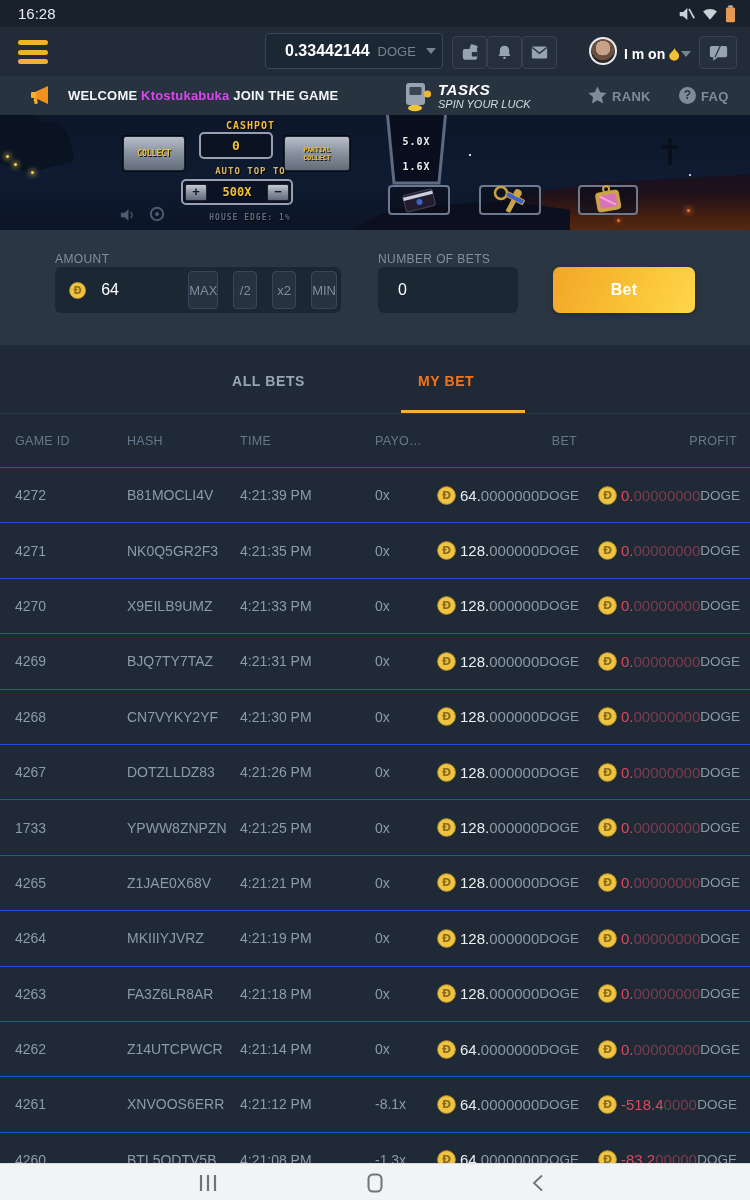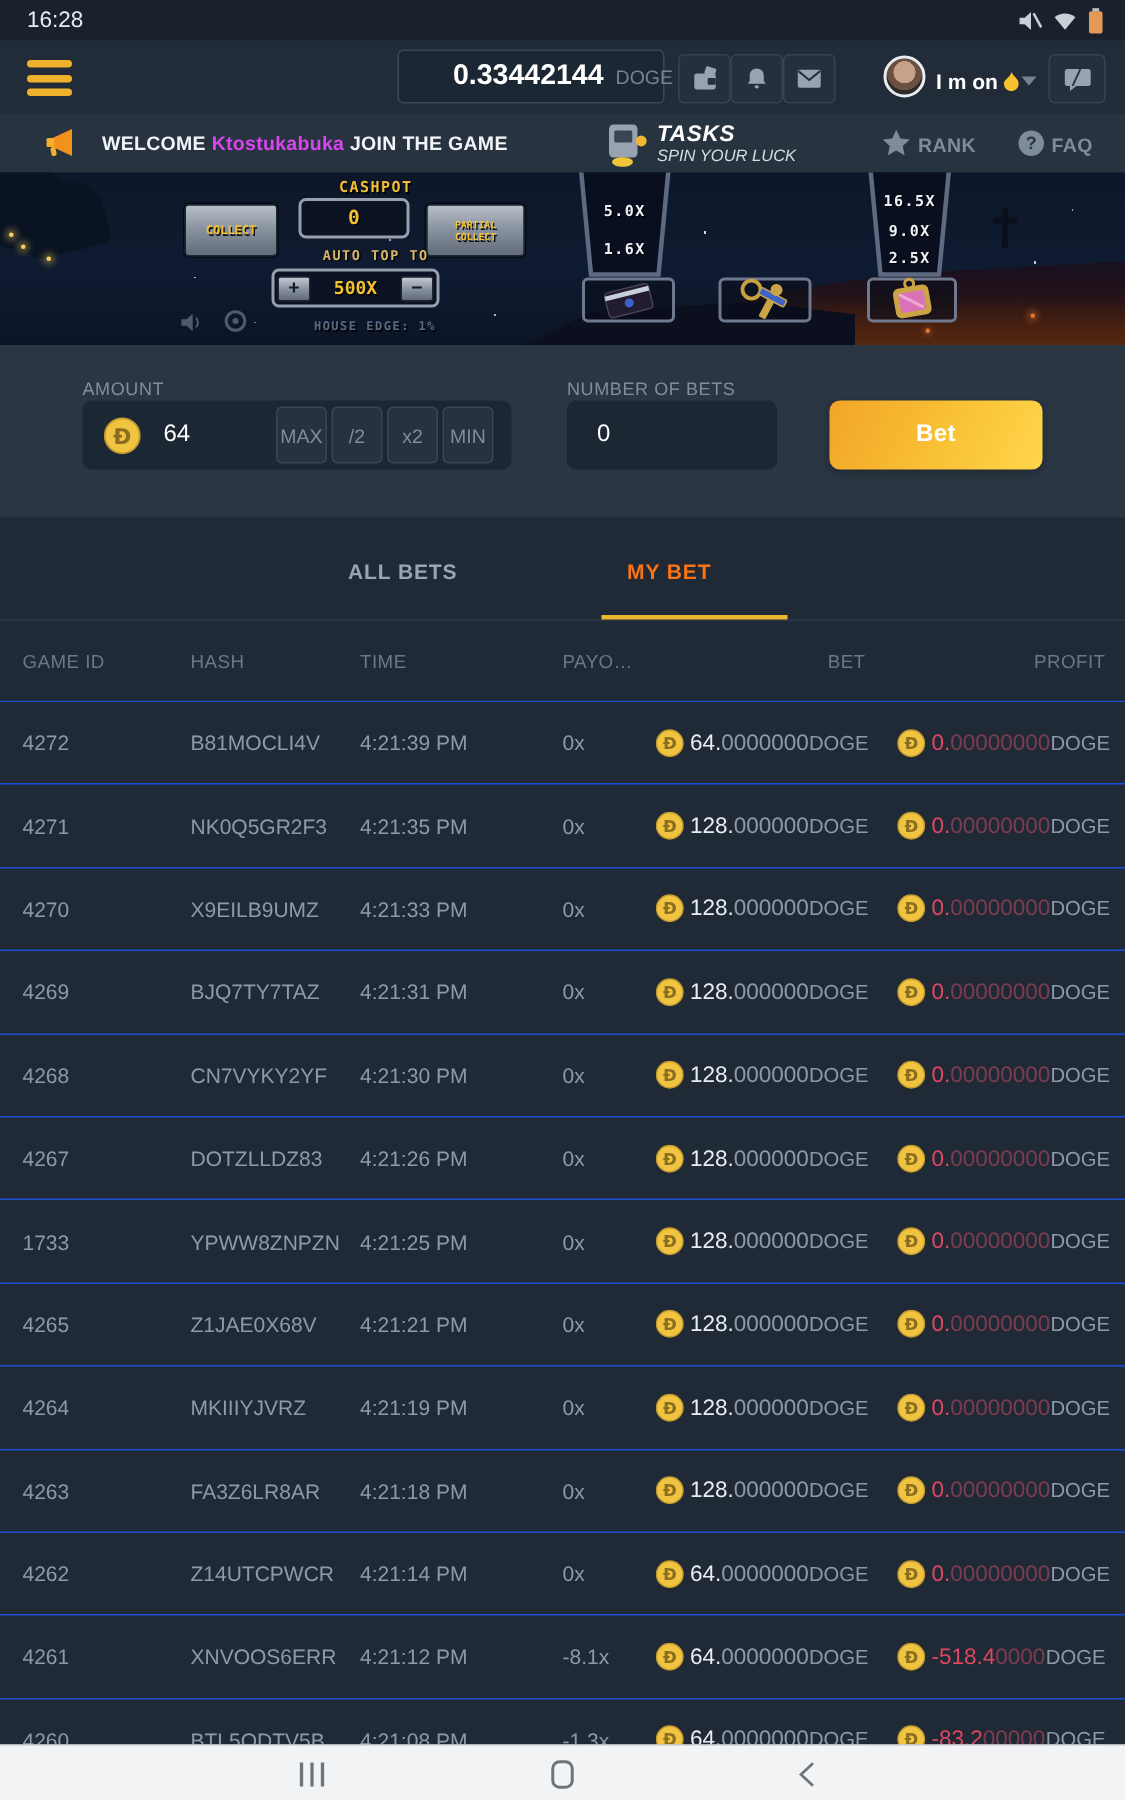--- a/index.html
+++ b/index.html
@@ -11,21 +11,21 @@
   .status-bar{position:absolute;left:0;top:0;width:750px;height:27px;background:#18212C;}
   .status-time{position:absolute;left:18px;top:5px;font-size:15px;color:#E9EDF2;}
   .status-icons{position:absolute;right:14px;top:5px;display:flex;gap:7px;align-items:center;}
 
   
   .top-nav{position:absolute;left:0;top:27px;width:750px;height:49px;background:#212C38;}
   .hamburger{position:absolute;left:18px;top:13px;width:30px;height:24px;cursor:pointer;}
   .hamburger i{display:block;width:30px;height:5px;border-radius:3px;background:#F0B12C;margin-bottom:4.5px;}
   .balance-pill{position:absolute;left:265px;top:6px;width:178px;height:36px;border:1px solid #3A4757;
                 border-radius:4px;background:#1C2734;display:flex;align-items:center;padding:0 10px;box-sizing:border-box;}
-  .balance-value{margin-left:26px;font-size:19px;font-weight:bold;color:#FFFFFF;}
+  .balance-value{margin-left:9px;font-size:16px;font-weight:bold;color:#FFFFFF;}
   .balance-cur{margin-left:8px;font-size:13px;color:#76848F;}
   .caret{width:0;height:0;border-left:5px solid transparent;border-right:5px solid transparent;border-top:6px solid #76848F;margin-left:10px;}
   .nav-btn{position:absolute;top:9px;width:33px;height:31px;border:1px solid #38434F;border-radius:4px;
            background:#25303C;display:flex;align-items:center;justify-content:center;cursor:pointer;}
   .avatar{position:absolute;left:589px;top:10px;width:28px;height:28px;border-radius:50%;border:2px solid #E9EDF2;
           background:radial-gradient(circle at 50% 38%,#C7A188 0 38%,#6b4f3f 39% 62%,#2e2a28 63% 100%);box-sizing:border-box;}
   .nav-user{position:absolute;left:624px;top:19px;font-size:14px;font-weight:bold;color:#FFFFFF;display:flex;align-items:center;gap:3px;}
   .user-caret{position:absolute;left:681px;top:24px;width:0;height:0;border-left:5px solid transparent;border-right:5px solid transparent;border-top:6px solid #76848F;}
 
   
@@ -83,21 +83,21 @@
   .item-box{position:absolute;top:70px;height:30px;border:2px solid #6E7990;border-radius:4px;background:rgba(10,15,28,.55);
             box-sizing:border-box;display:flex;align-items:center;justify-content:center;}
 
   
   .controls{position:absolute;left:0;top:230px;width:750px;height:115px;background:#2B3643;}
   .ctl-label{position:absolute;top:22px;font-size:12px;color:#7F8EA0;letter-spacing:.4px;}
   .amount-box{position:absolute;left:55px;top:37px;width:286px;height:46px;background:#1C2734;border-radius:6px;
               display:flex;align-items:center;box-sizing:border-box;padding:0 4px 0 14px;}
   .amount-box input{background:transparent;border:none;outline:none;color:#FFFFFF;font-size:16px;width:70px;margin-left:13px;
                     font-family:"Liberation Sans",sans-serif;}
-  .mod-btn{width:34px;height:38px;margin-left:3px;background:#273240;border:1px solid #39465A;border-radius:4px;
+  .mod-btn{width:34px;height:38px;margin-left:15px;background:#273240;border:1px solid #39465A;border-radius:4px;
            color:#7E8C9B;font-size:13px;display:flex;align-items:center;justify-content:center;cursor:pointer;box-sizing:border-box;}
   .bets-box{position:absolute;left:378px;top:37px;width:140px;height:46px;background:#1C2734;border-radius:6px;
             display:flex;align-items:center;box-sizing:border-box;padding-left:18px;}
   .bets-box input{background:transparent;border:none;outline:none;color:#FFFFFF;font-size:16px;width:90px;
                   font-family:"Liberation Sans",sans-serif;}
   .bet-button{position:absolute;left:553px;top:37px;width:142px;height:46px;border:none;border-radius:7px;cursor:pointer;
               background:linear-gradient(115deg,#F2A528 0%,#F9C235 55%,#FFD54B 100%);
               color:#FFFFFF;font-size:16px;font-weight:bold;letter-spacing:.3px;box-shadow:0 2px 6px rgba(0,0,0,.25);
               font-family:"Liberation Sans",sans-serif;}
 
@@ -292,28 +292,20 @@
       <svg width="46" height="34" viewBox="0 0 46 34">
         <circle cx="14" cy="10" r="6" fill="none" stroke="#C9A23F" stroke-width="2.5"></circle>
         <g transform="rotate(28 26 18)">
           <rect x="24" y="6" width="5" height="24" rx="1" fill="#CBA445"></rect>
           <rect x="17" y="12" width="19" height="5" rx="1" fill="#3D63C9" stroke="#CBA445"></rect>
           <circle cx="26.5" cy="9" r="3" fill="none" stroke="#CBA445" stroke-width="2"></circle>
         </g>
       </svg>
     </div>
 
-    <div class="tower" style="left:576px;width:61px">
-      <svg class="abs" style="left:0;top:-16px" width="61" height="86" viewBox="0 0 61 86">
-        <polygon points="3,0 58,0 50,84 11,84" fill="rgba(8,14,28,.86)" stroke="#5E6A82" stroke-width="3"></polygon>
-      </svg>
-      <span class="mult px" style="top:14px">16.5X</span>
-      <span class="mult px" style="top:34px">9.0X</span>
-      <span class="mult px" style="top:52px">2.5X</span>
-    </div>
     <div class="item-box" style="left:578px;width:60px">
       <svg width="42" height="34" viewBox="0 0 42 34">
         <g transform="rotate(-10 21 17)">
           <circle cx="21" cy="6" r="3" fill="none" stroke="#CBA445" stroke-width="2"></circle>
           <rect x="9" y="8" width="24" height="20" rx="4" fill="#CBA445"></rect>
           <rect x="12.5" y="11.5" width="17" height="13" rx="2" fill="#D873B8"></rect>
           <path d="M13 12 L28 23" stroke="#EFA7D6" stroke-width="2"></path>
         </g>
       </svg>
     </div>

